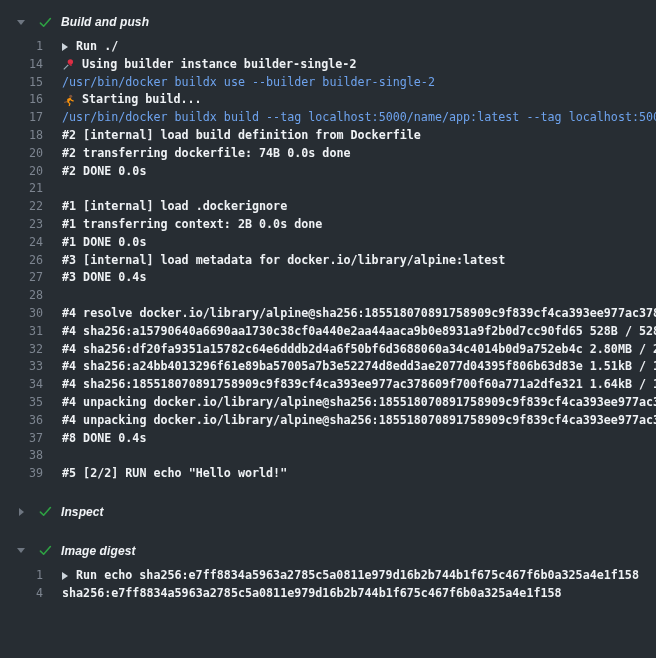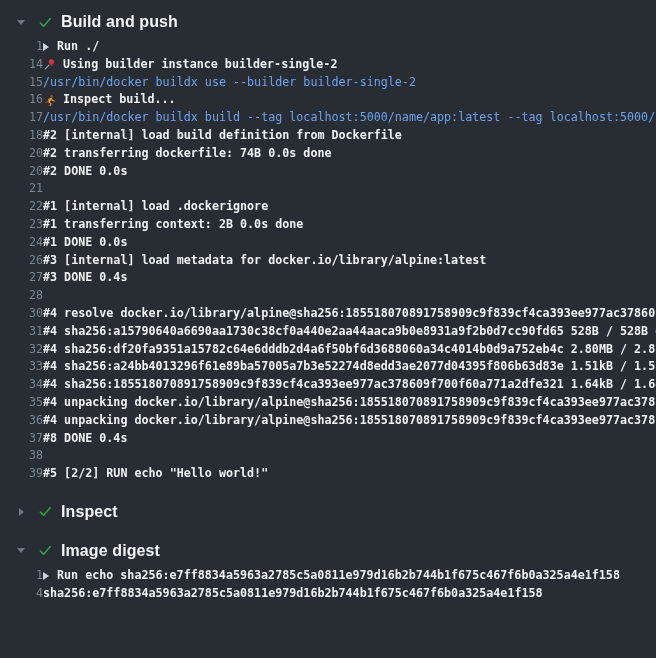--- a/index.html
+++ b/index.html
@@ -17,33 +17,33 @@
   .log-section + .log-section{margin-top:11px;}
   .section-header{
     display:flex;align-items:center;height:28px;padding:0 16px 0 15px;cursor:pointer;
   }
   .chevron{width:12px;display:flex;justify-content:center;align-items:center;margin-right:11px;flex:none;}
   .chev-down{width:0;height:0;border-left:4.5px solid transparent;border-right:4.5px solid transparent;border-top:5.5px solid var(--chevron-gray);}
   .chev-right{width:0;height:0;border-top:4.5px solid transparent;border-bottom:4.5px solid transparent;border-left:5.5px solid var(--chevron-gray);}
   .check{width:15px;height:15px;margin-right:8px;flex:none;color:var(--success-green);display:flex;align-items:center;}
   .check svg{display:block;}
   .section-title{
-    color:var(--title-text);font-size:16px;font-weight:700;letter-spacing:.1px;white-space:nowrap;
+    color:var(--title-text);font-size:12px;font-weight:700;letter-spacing:.1px;white-space:nowrap;font-style:italic;
   }
   .section-body{padding:2px 0 4px;}
   .log-line{
     display:flex;align-items:center;height:17.8px;
     font-family:"DejaVu Sans Mono","Liberation Mono",monospace;
     font-size:11.7px;line-height:17.8px;
   }
   .line-num{
     flex:0 0 43px;text-align:right;color:var(--line-number);white-space:pre;cursor:pointer;
   }
   .line-text{
-    flex:1;display:flex;align-items:center;overflow:hidden;
+    margin-left:19px;flex:1;display:flex;align-items:center;overflow:hidden;
     color:var(--log-text);
   }
   .line-text .t{white-space:pre;flex:none;font-weight:bold;}
   .type-command .line-text .t{color:var(--command-blue);font-weight:400;}
   .type-run .line-text .t{font-weight:700;}
   .run-arrow{
     flex:none;width:0;height:0;margin-right:8px;
     border-top:4px solid transparent;border-bottom:4px solid transparent;
     border-left:6.5px solid var(--run-arrow);
   }
@@ -100,21 +100,21 @@
     <span class="line-num">16</span>
     <span class="line-text">
             <span class="note-icon">
               <svg viewBox="0 0 16 16" aria-hidden="true">
                 <circle cx="10.7" cy="2.7" r="1.9" fill="#7c533e"></circle>
                 <path d="M6.4 6.1l3.8-1.7 1.9 2.7 2.5 1-.6 1.5-3-1.2-.9-1.1-1.6 2.5 2.1 1.9-1 3.4-1.6-.5.8-2.6-2.4-1.9z" fill="#f4900c"></path>
                 <path d="M6 8.5L2.4 9.8l.5 1.4 3.4-1.2z" fill="#7c533e"></path>
                 <path d="M7.4 11.5l-3 3-1.1-1 2.7-2.8z" fill="#292f33"></path>
               </svg>
             </span>
-            <span class="t">Inspect build...</span>
+            <span class="t">Starting build...</span>
           </span>
   </div>
 
   <div class="log-line type-command">
     <span class="line-num">17</span>
     <span class="line-text">
             <span class="t">/usr/bin/docker buildx build --tag localhost:5000/name/app:latest --tag localhost:5000/name/app:1.0.0</span>
           </span>
   </div>
 

